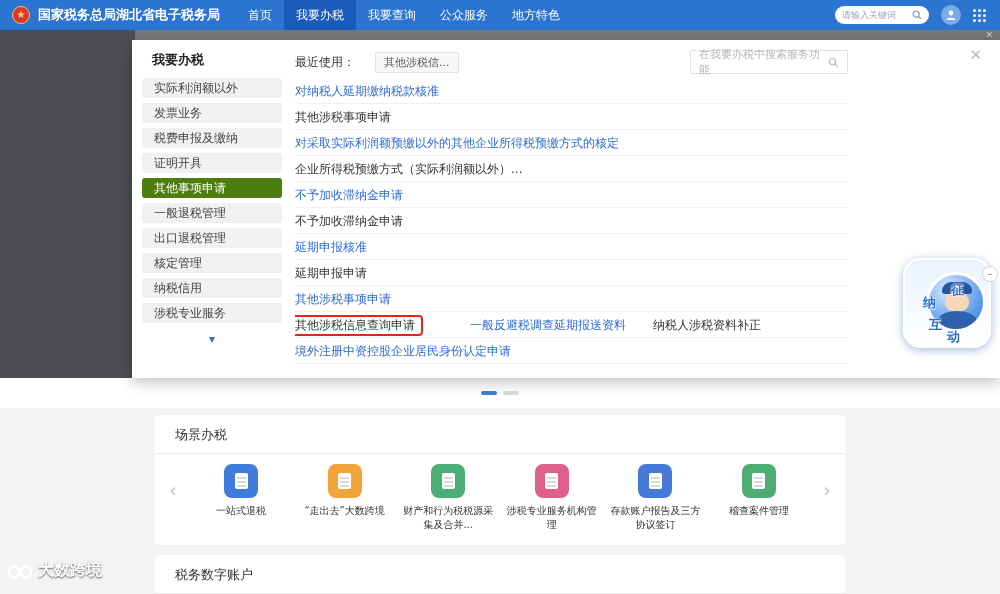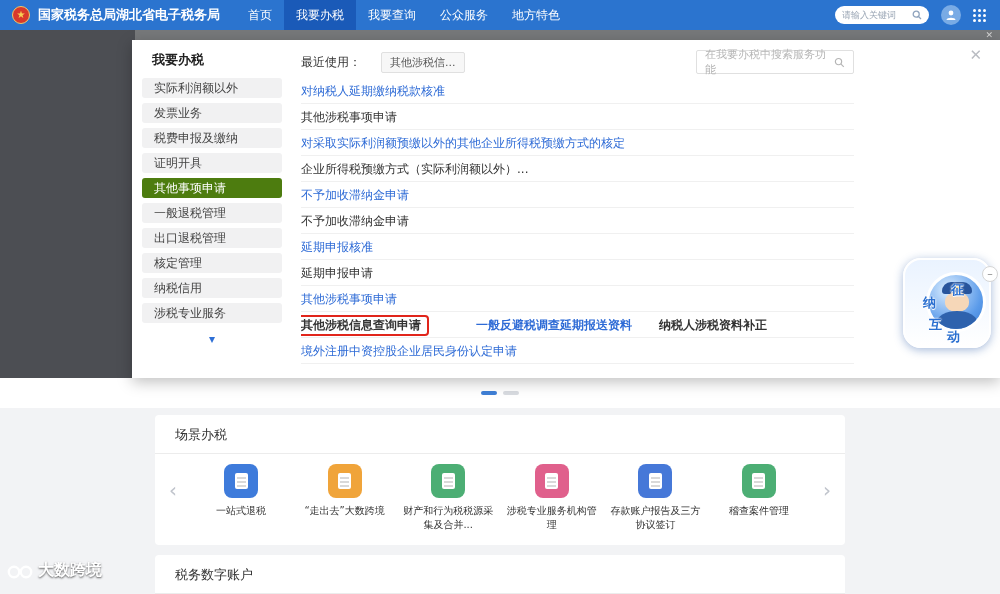--- a/index.html
+++ b/index.html
@@ -44,29 +44,29 @@
   .mini-close { position:absolute; top:30px; right:7px; z-index:15; color:#d4d4d4; font-size:9px; cursor:pointer; }
   .panel { position:absolute; left:132px; top:40px; width:868px; height:338px; background:#fff; z-index:20; box-shadow:0 4px 14px rgba(0,0,0,.25); }
   .panel-close { position:absolute; top:6px; right:18px; font-size:15px; color:#b9bcc2; cursor:pointer; }
 
   .side { position:absolute; left:10px; top:6px; width:150px; }
   .side-title { font-size:13px; font-weight:bold; color:#222; padding:5px 0 9px 10px; }
   .side-item { width:140px; height:20px; line-height:20px; font-size:12px; color:#444; background:#f1f1f2; border-radius:3px; padding-left:12px; margin-bottom:5px; cursor:pointer; white-space:nowrap; overflow:hidden; }
   .side-item.active { background:#4d7c0f; color:#fff; }
   .side-expand { width:140px; text-align:center; color:#2e6fd6; font-size:12px; margin-top:9px; cursor:pointer; }
 
-  .menu-main { position:absolute; left:169px; top:8px; width:553px; }
+  .menu-main { position:absolute; left:163px; top:8px; width:553px; }
   .menu-top { display:flex; align-items:center; height:28px; }
   .recent-label { font-size:12px; color:#333; }
   .recent-tag { font-size:11px; color:#555; background:#f7f7f7; border:1px solid #e0e0e0; border-radius:2px; padding:2px 8px; margin-left:20px; cursor:pointer; }
   .menu-search { margin-left:auto; width:158px; height:24px; border:1px solid #e0e0e0; border-radius:2px; display:flex; align-items:center; justify-content:space-between; padding:0 8px; color:#b5b5b5; font-size:11px; cursor:text; }
   .menu-rows { margin-top:2px; }
   .menu-row { height:26px; line-height:26px; font-size:12px; color:#333; border-bottom:1px solid #f0f0f0; white-space:nowrap; overflow:hidden; cursor:pointer; }
   .menu-row.link { color:#2e6bd6; }
-  .menu-row.multi { display:flex; align-items:center; cursor:default;font-weight:bold; }
+  .menu-row.multi { display:flex; align-items:center; cursor:default; }
   .cell-1 { width:175px; } .cell-2 { width:183px; color:#2e6bd6; cursor:pointer; } .cell-3 { flex:1; cursor:pointer; }
   .red-box { display:inline-block; line-height:17px; border:2px solid #e1251b; border-radius:4px; padding:0 6px; margin-left:-8px; cursor:pointer; }
 
   
   .assist { position:absolute; left:903px; top:258px; width:88px; height:90px; z-index:30; }
   .assist-card { position:absolute; inset:0; background:linear-gradient(180deg,#eaf3ff,#fff); border-radius:18px; border:2px solid #fff; box-shadow:0 2px 10px rgba(30,80,160,.4); cursor:pointer; }
   .assist-circle { position:absolute; right:3px; top:12px; width:60px; height:60px; border-radius:50%; background:radial-gradient(circle at 35% 28%, #dceeff, #5b9bea 65%, #3a7bd0); border:3px solid #fff; overflow:hidden; }
   .off-hat { position:absolute; left:13px; top:7px; width:30px; height:12px; background:#27549c; border-radius:9px 9px 3px 3px; }
   .off-hat::after { content:""; position:absolute; left:12px; top:3px; width:5px; height:5px; border-radius:50%; background:#f3c24a; }
   .off-face { position:absolute; left:16px; top:17px; width:24px; height:20px; border-radius:48%; background:#f6d7b8; }

